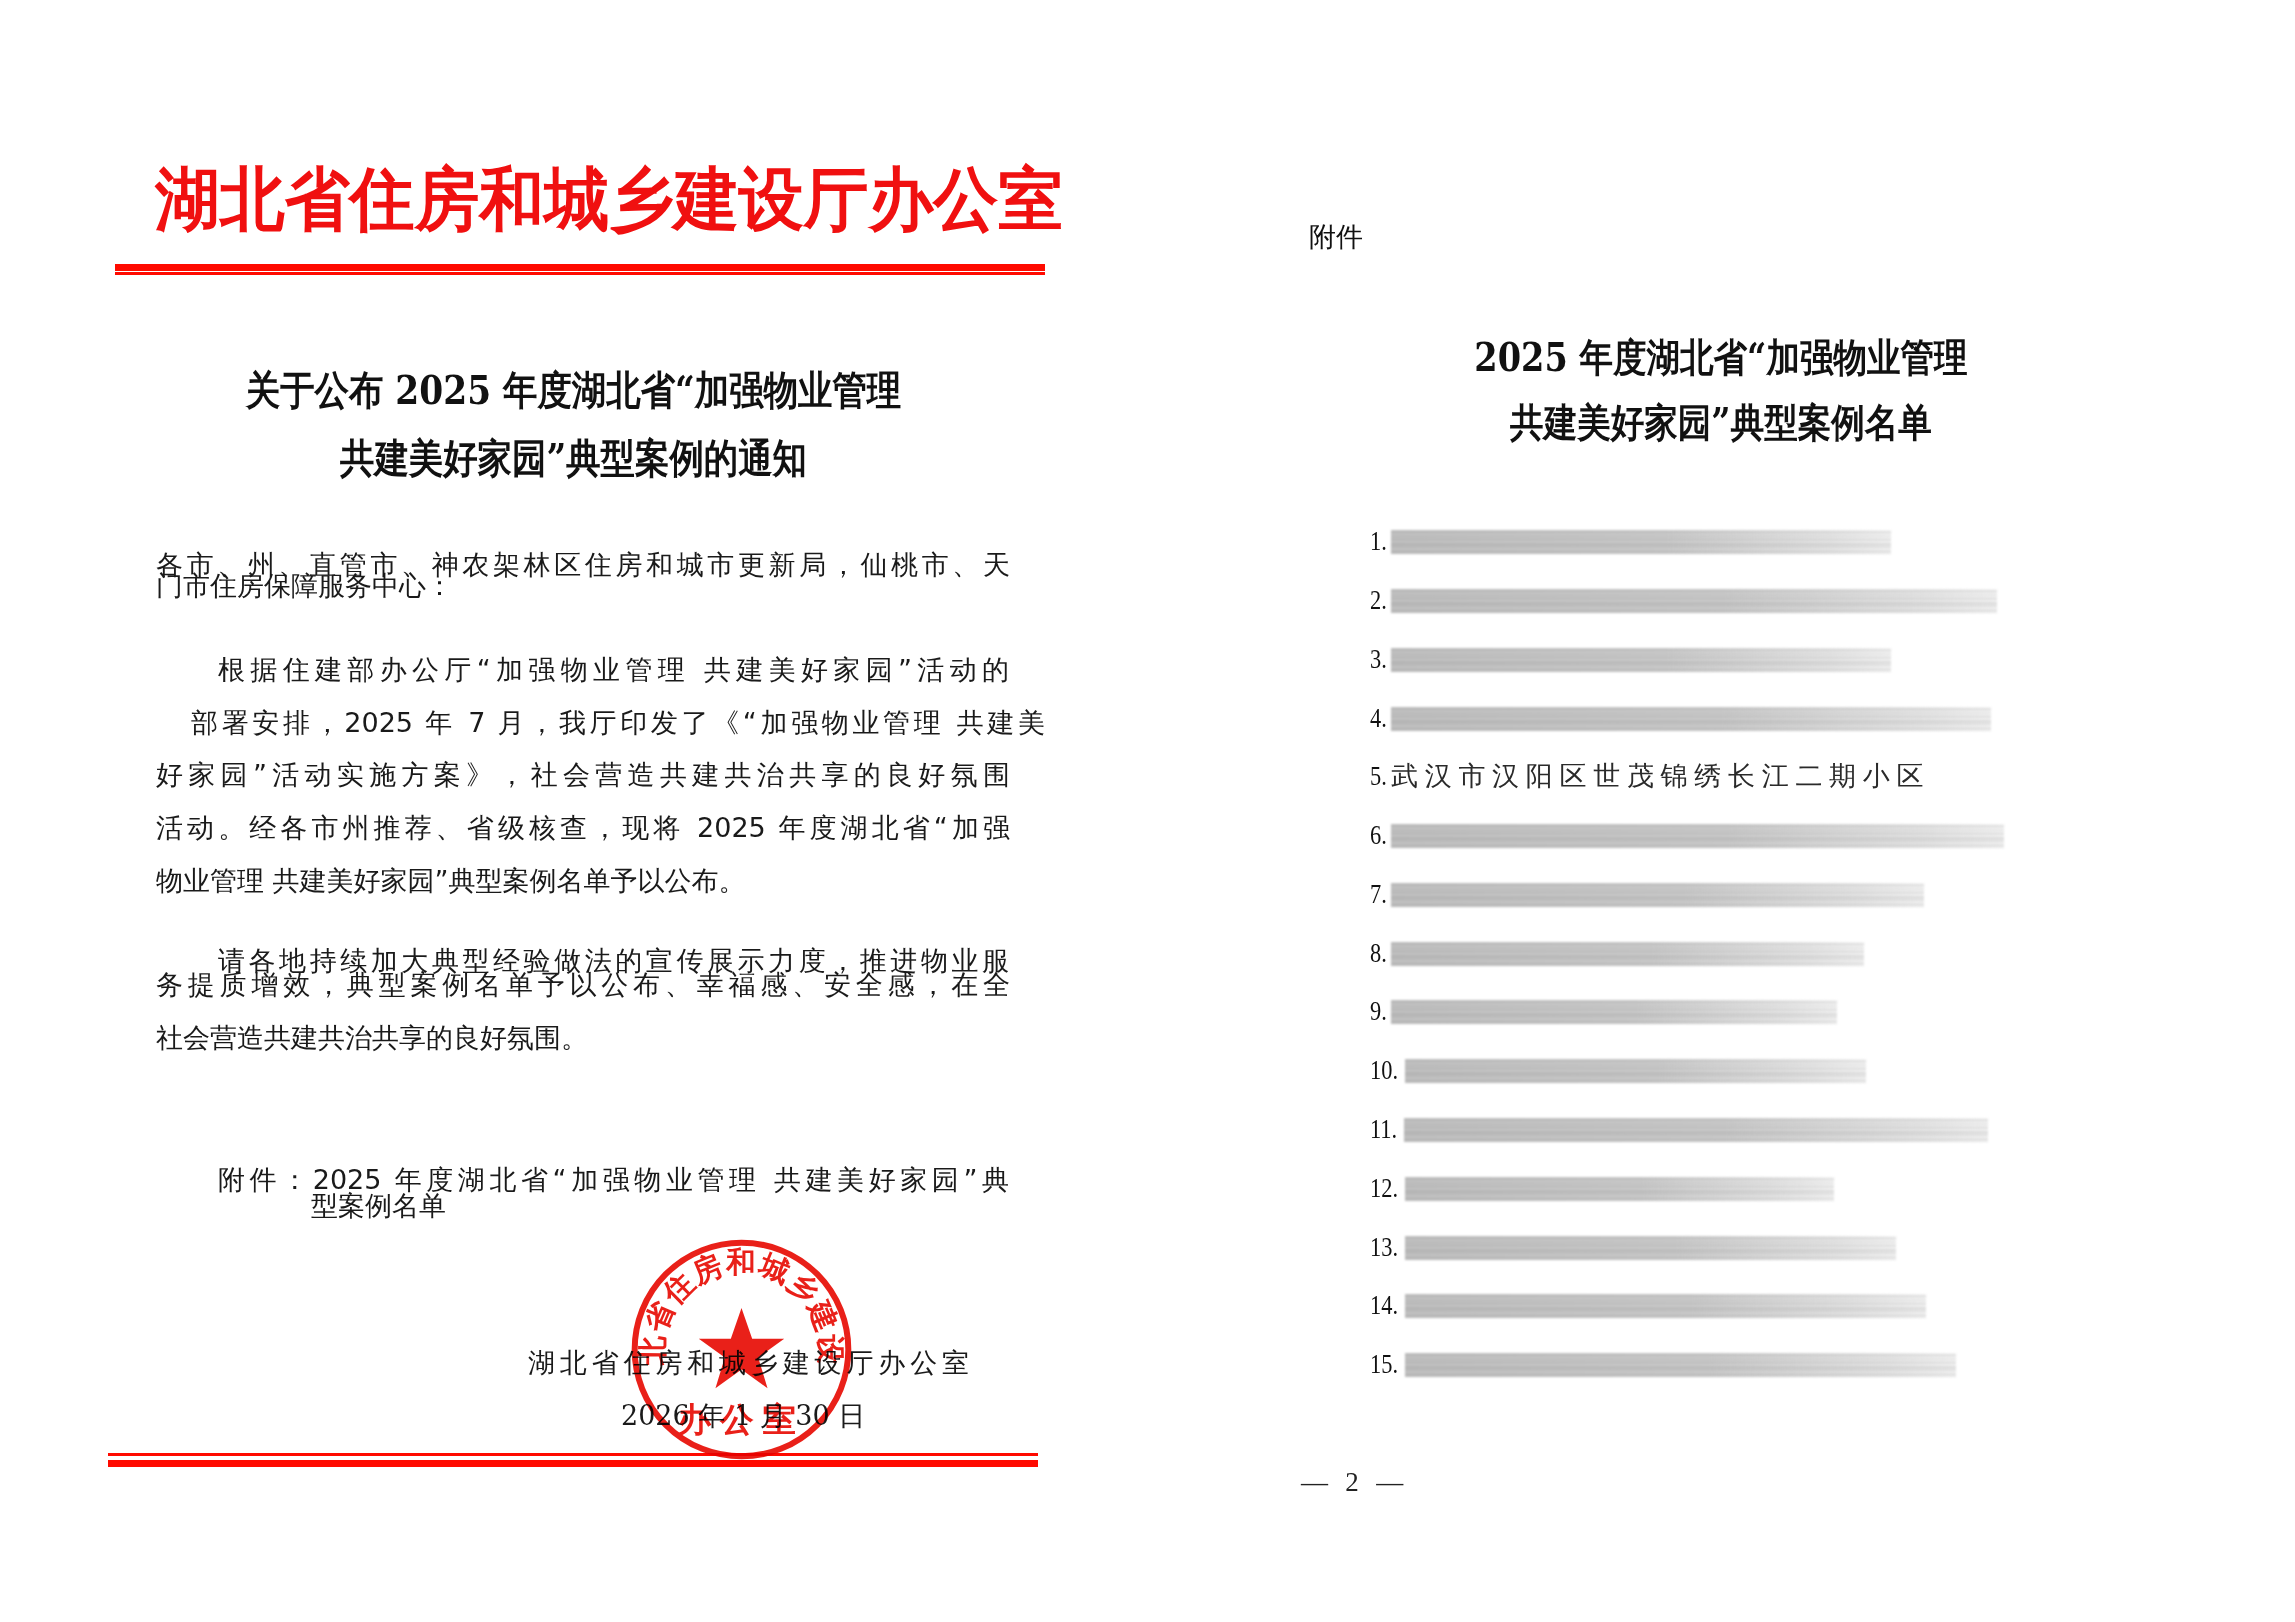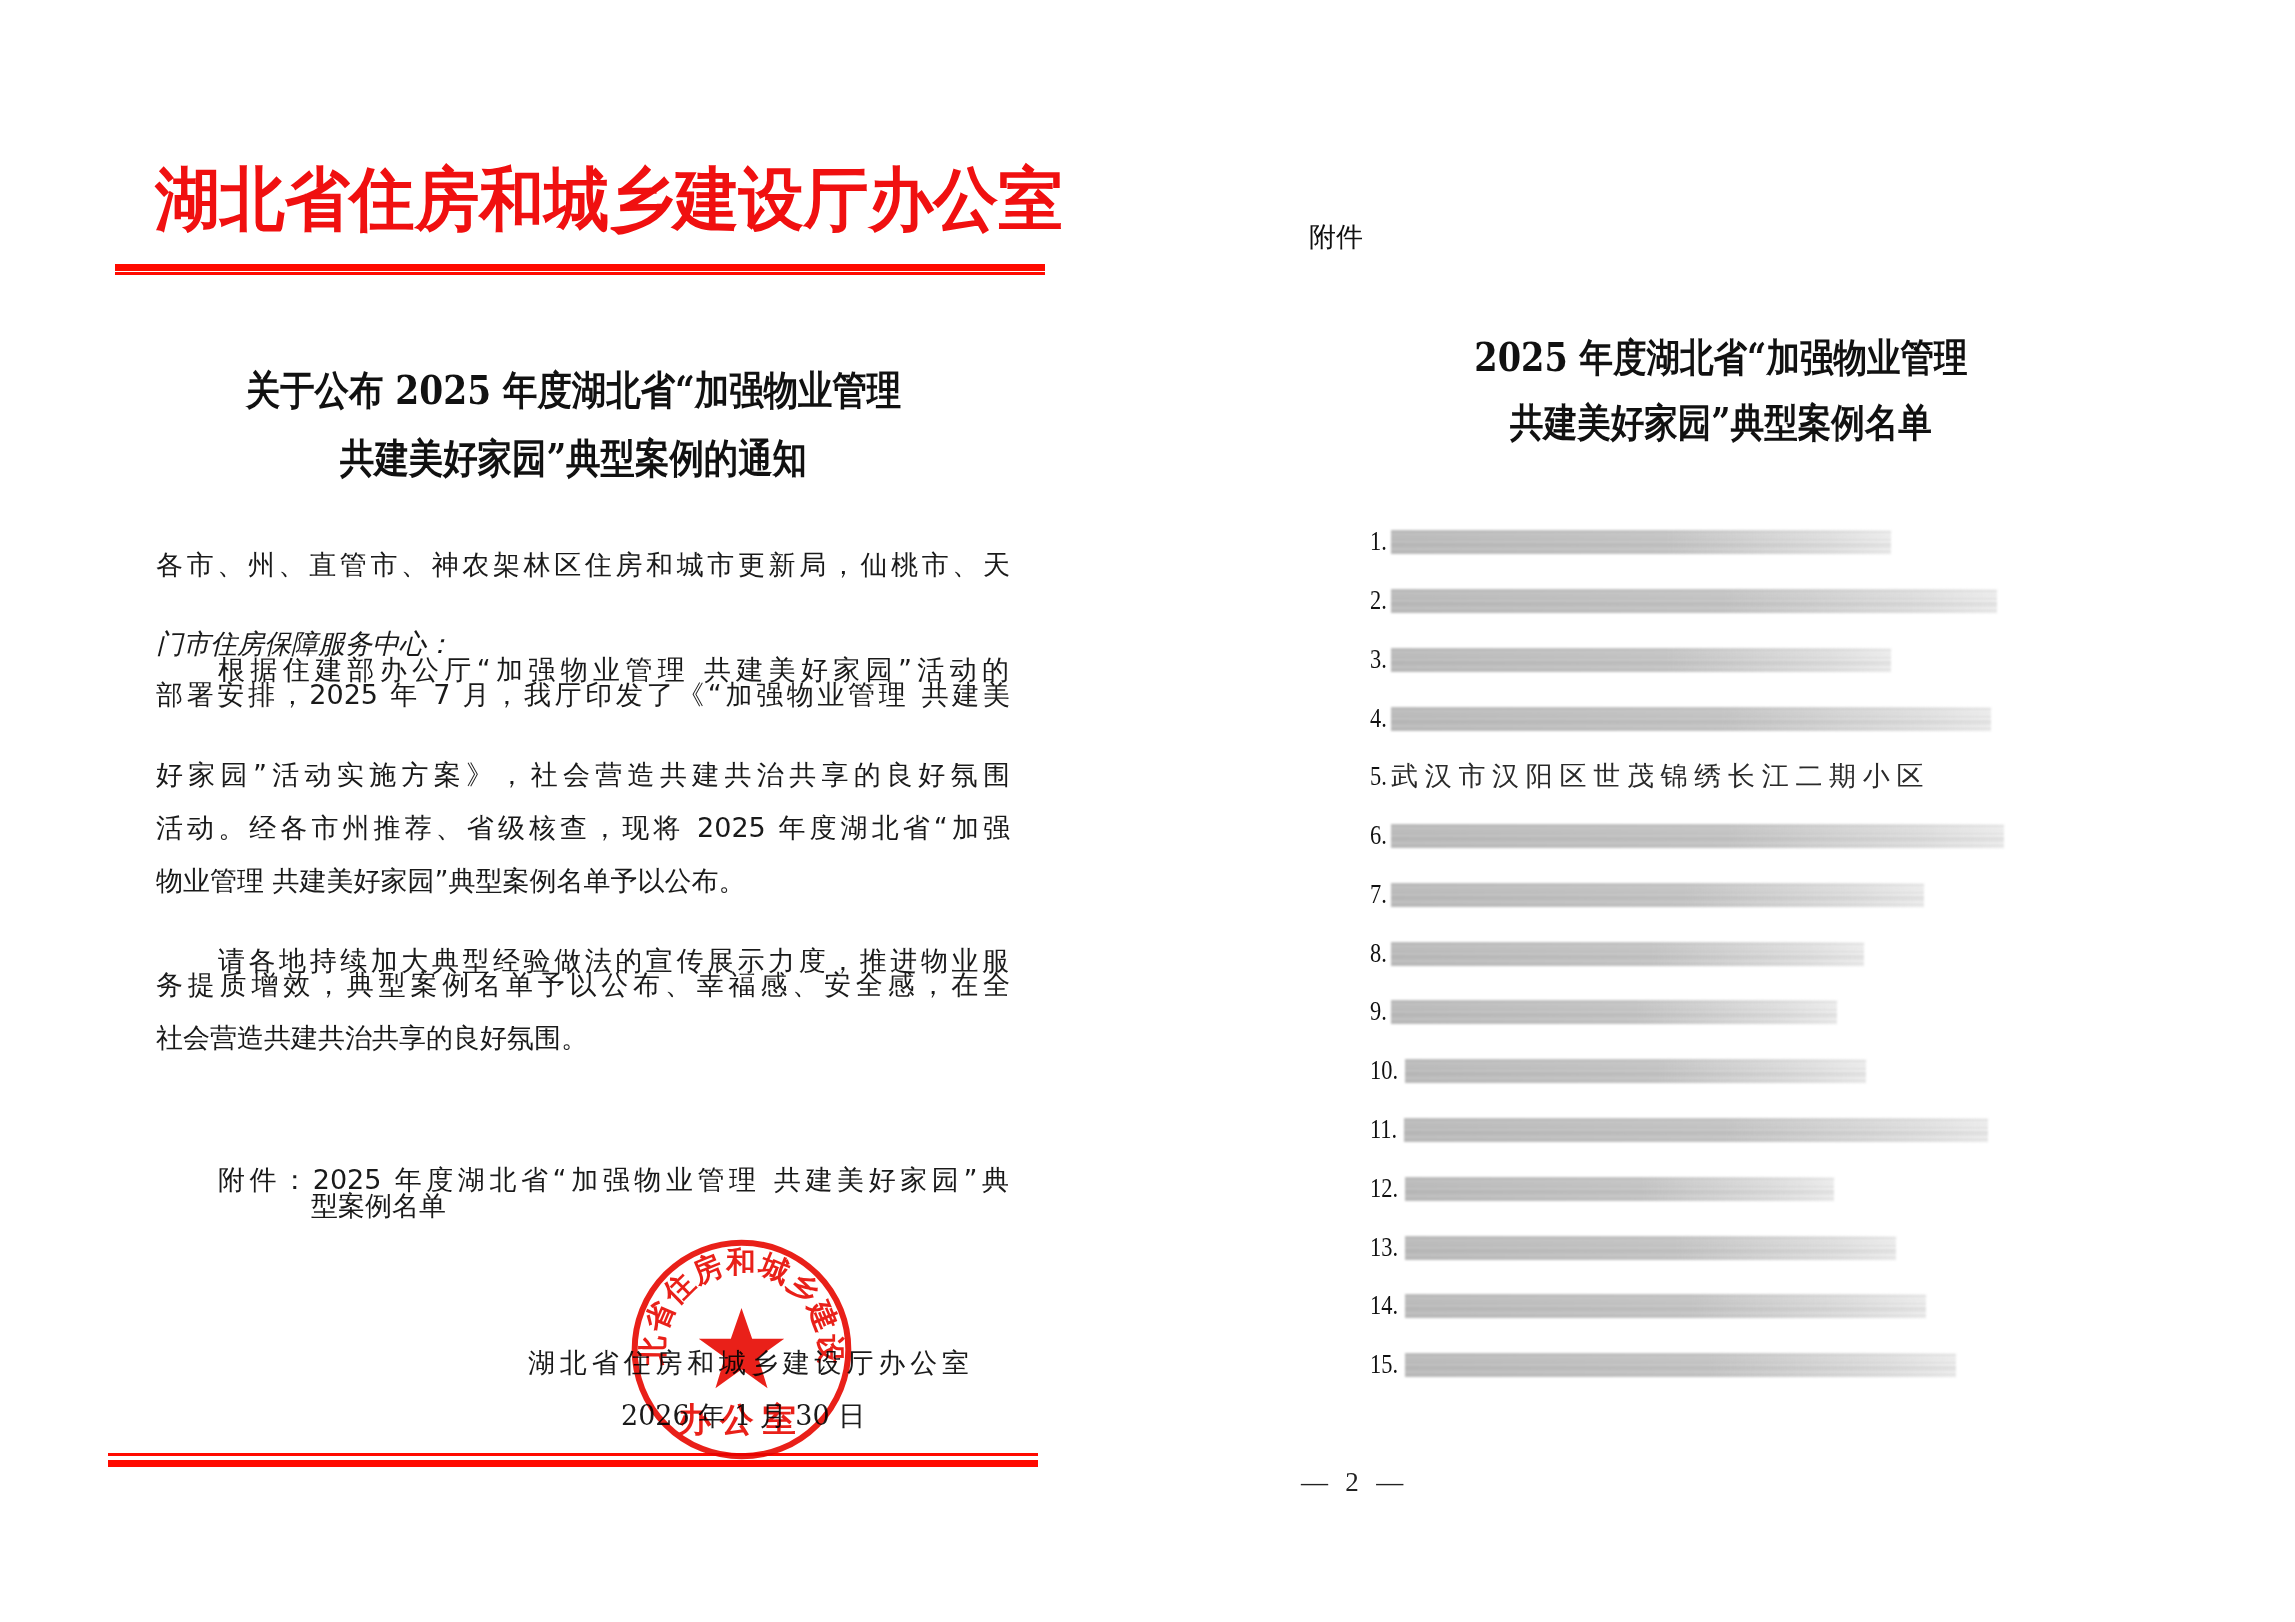--- a/index.html
+++ b/index.html
@@ -79,24 +79,24 @@
     <span>室</span>
   </div>
 
   <div class="rule" style="left:115px; top:264px; width:930px; height:6.7px;"></div>
   <div class="rule" style="left:115px; top:272px; width:930px; height:2.7px;"></div>
 
   <div class="doc-title" style="top:366px;">关于公布 2025 年度湖北省“加强物业管理</div>
   <div class="doc-title" style="top:434px;">共建美好家园”典型案例的通知</div>
 
   <div class="body-line" style="top:546px;">各市、州、直管市、神农架林区住房和城市更新局，仙桃市、天</div>
-  <div class="body-line nojust" style="top:625px;font-style:italic;">门市住房保障服务中心：</div>
+  <div class="body-line nojust" style="top:567px;">门市住房保障服务中心：</div>
 
   <div class="body-line indent" style="top:651px;">根据住建部办公厅“加强物业管理 共建美好家园”活动的</div>
-  <div class="body-line" style="top:676px;">部署安排，2025 年 7 月，我厅印发了《“加强物业管理 共建美</div>
+  <div class="body-line" style="top:704px;margin-left:35px;">部署安排，2025 年 7 月，我厅印发了《“加强物业管理 共建美</div>
   <div class="body-line" style="top:756px;">好家园”活动实施方案》，社会营造共建共治共享的良好氛围</div>
   <div class="body-line" style="top:809px;">活动。经各市州推荐、省级核查，现将 2025 年度湖北省“加强</div>
   <div class="body-line nojust" style="top:862px;">物业管理 共建美好家园”典型案例名单予以公布。</div>
 
   <div class="body-line indent" style="top:914px;margin-top:28px;">请各地持续加大典型经验做法的宣传展示力度，推进物业服</div>
   <div class="body-line" style="top:966px;">务提质增效，典型案例名单予以公布、幸福感、安全感，在全</div>
   <div class="body-line nojust" style="top:1019px;">社会营造共建共治共享的良好氛围。</div>
 
   <div class="body-line attach-line" style="top:1161px;">附件：2025 年度湖北省“加强物业管理 共建美好家园”典</div>
   <div class="body-line attach-cont" style="top:1187px;">型案例名单</div>

